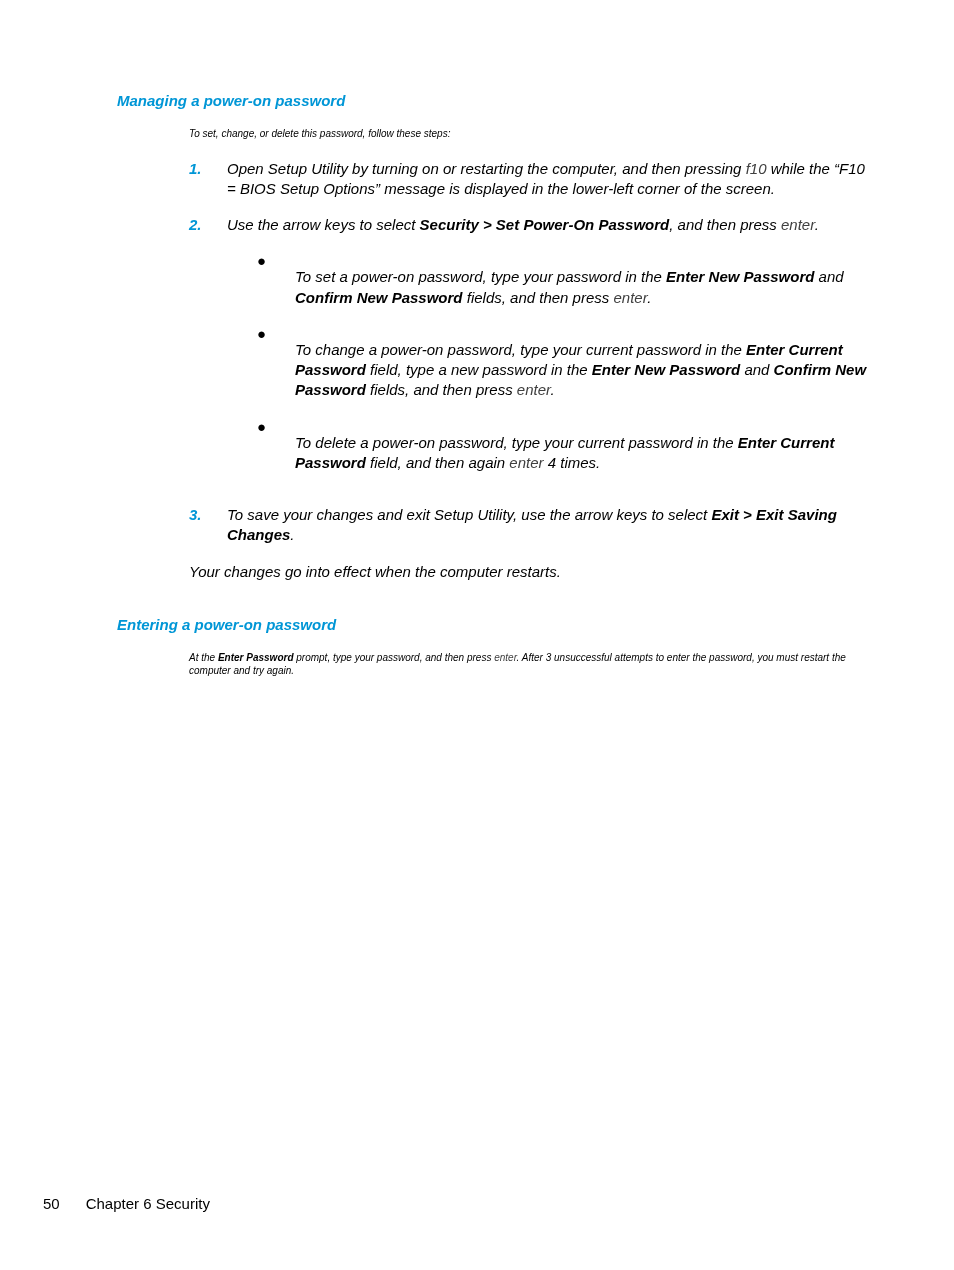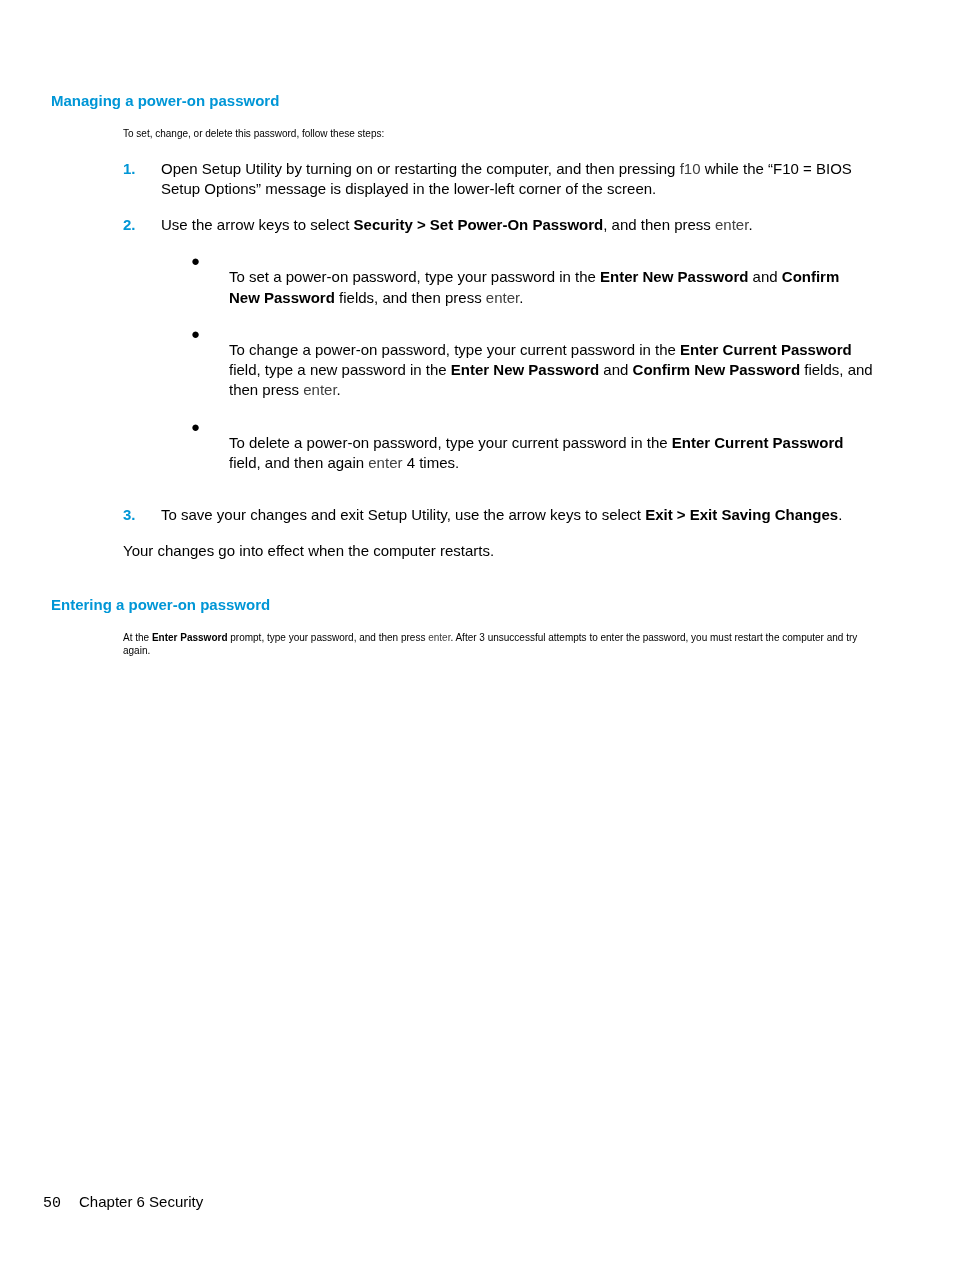--- a/index.html
+++ b/index.html
@@ -5,21 +5,22 @@
     * { margin: 0; padding: 0; box-sizing: border-box; }
     body {
       font-family: Arial, Helvetica, sans-serif;
       width: 954px;
       height: 1270px;
       background: #fff;
       position: relative;
       color: #000;
     }
     .page {
-      padding: 92px 80px 60px 51px;
+      padding: 92px 80px 60px 117px;
+      font-style: italic;
     }
     .section-heading {
       color: #0096d6;
       font-weight: bold;
       font-size: 15px;
       margin-bottom: 18px;
     }
     .intro-text {
       font-size: 10px;
       margin-left: 72px;
@@ -74,22 +75,21 @@
       margin-bottom: 34px;
       line-height: 1.35;
     }
     .footer {
       position: absolute;
       bottom: 58px;
       left: 43px;
       font-size: 15px;
     }
     .footer-pagenum {
-      margin-right: 18px;
-      font-family: Liberation Mono, monospace;
+      margin-right: 26px;
     }
   </style>
 </head>
 <body>
 
 <div class="page">
 
   <div class="section-heading">Managing a power-on password</div>
 
   <p class="intro-text">To set, change, or delete this password, follow these steps:</p>

